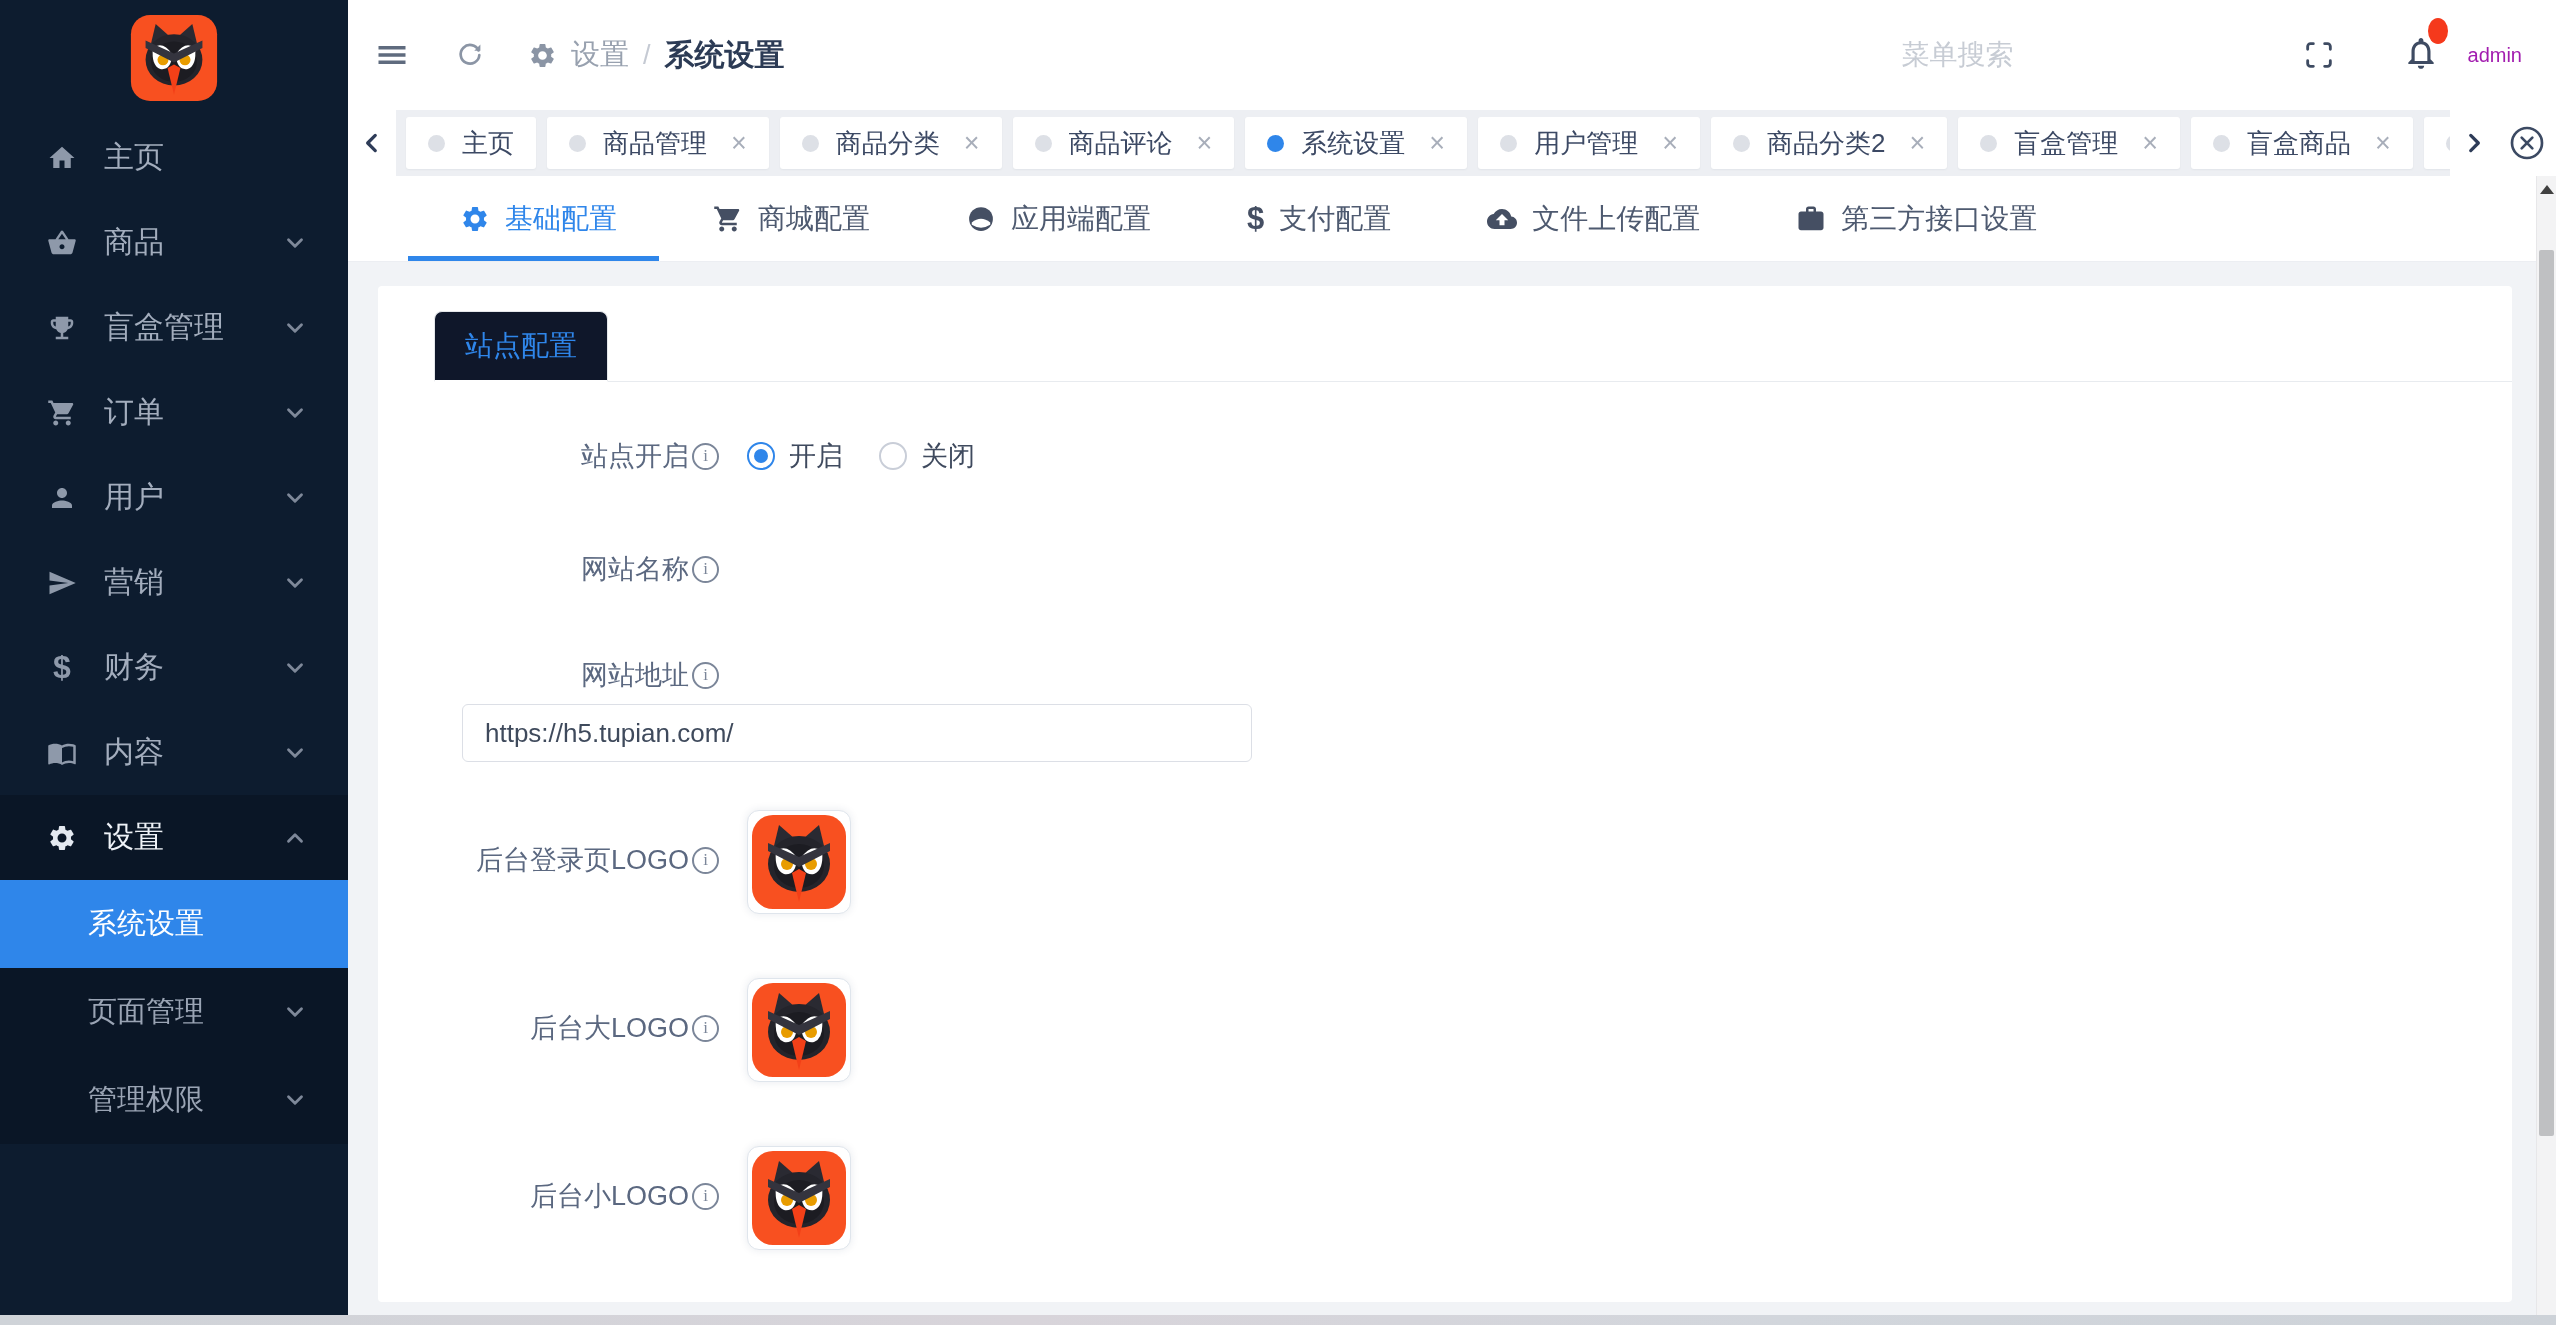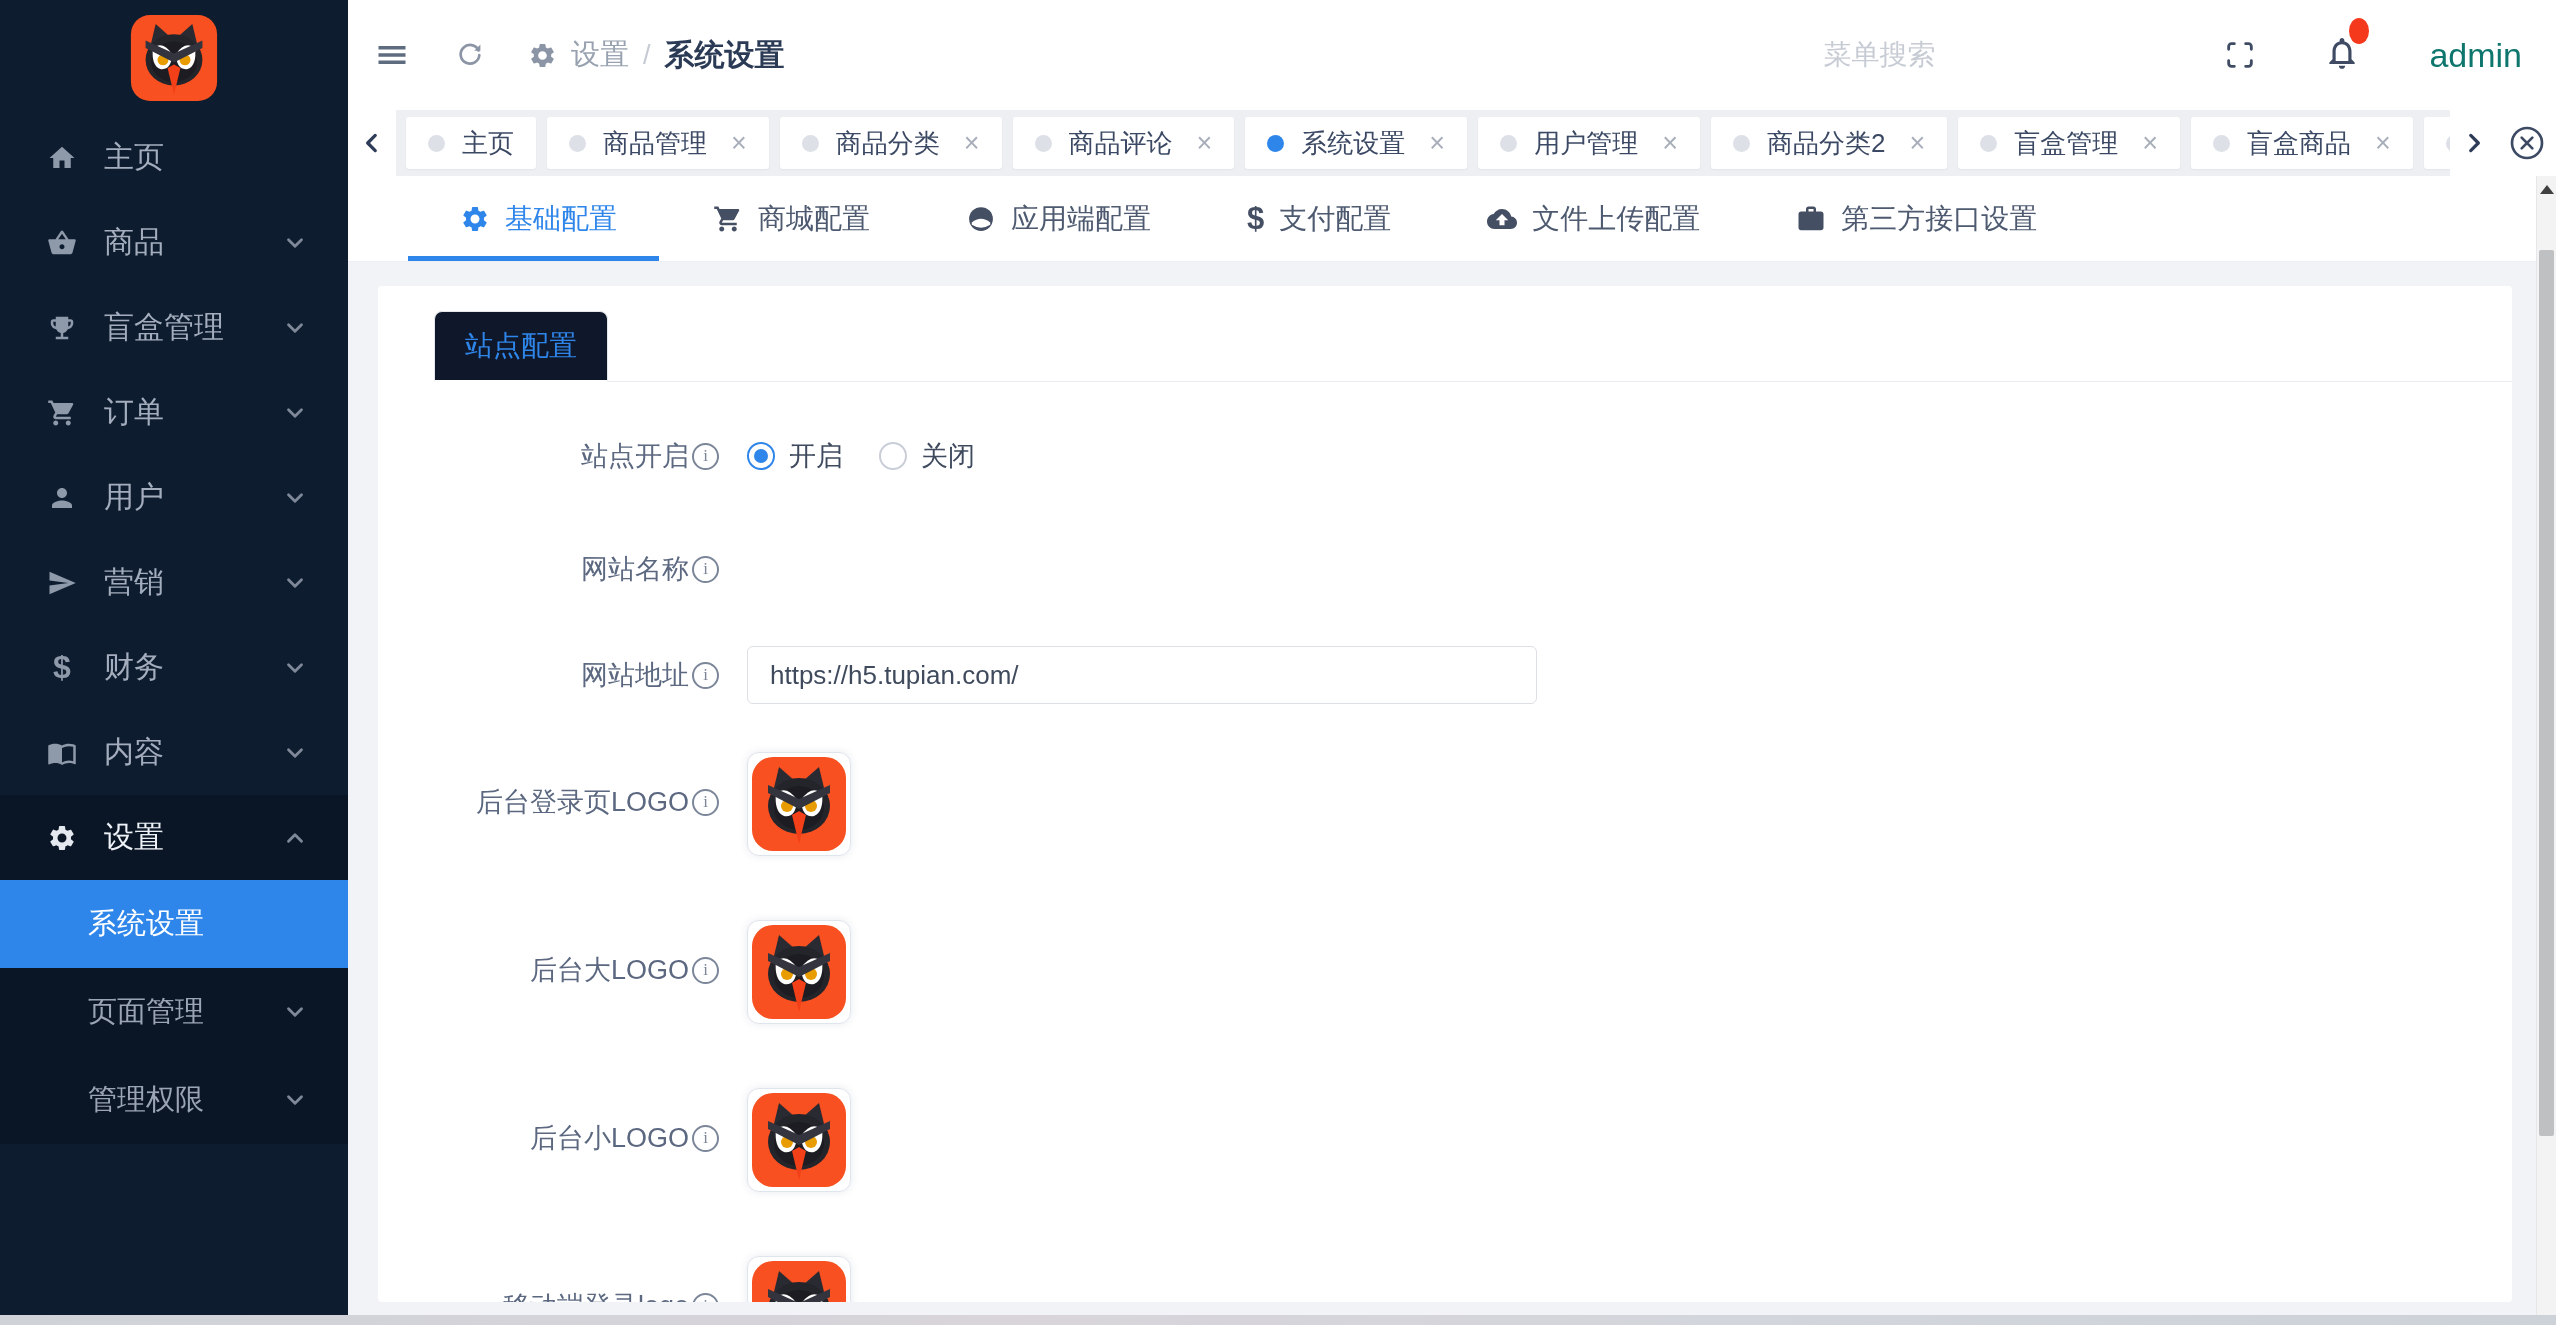--- a/index.html
+++ b/index.html
@@ -58,21 +58,21 @@
   .tb-right{ margin-left:auto; display:flex; align-items:center; }
   .menu-search{ border:none; outline:none; width:360px; font-size:28px;
     color:#0c4a6e; background:transparent; }
   .menu-search::placeholder{ color:#c7ccd4; }
   .fs-icon{ color:#3e4b62; margin-left:40px; }
   .fs-icon svg{ width:34px; height:34px; }
   .bell-wrap{ position:relative; margin-left:66px; color:#3e4b62; }
   .bell-wrap svg{ width:38px; height:38px; }
   .bell-dot{ position:absolute; top:-16px; right:-8px; width:20px; height:26px;
     border-radius:50%; background:#f5391c; }
-  .username{ margin-left:68px; font-size:34px; color:#0f766e; cursor:pointer; }
+  .username{ margin-left:28px; font-size:20px; color:#a21caf; cursor:pointer; }
 
   
   .chipbar{ height:66px; background:#edeff3; display:flex; align-items:stretch; flex:0 0 auto; }
   .nav-btn{ width:48px; background:#fff; display:flex; align-items:center; justify-content:center;
     color:#2e3c58; cursor:pointer; flex:0 0 auto; }
   .nav-btn svg{ width:26px; height:26px; }
   .chips{ flex:1 1 auto; display:flex; gap:11px; padding:7px 10px; overflow:hidden; }
   .chip{ display:flex; align-items:center; background:#fff; border-radius:3px;
     padding:0 22px; font-size:26px; color:#3c4964; flex:0 0 auto; cursor:pointer;
     box-shadow:0 1px 2px rgba(20,30,60,.05); }
@@ -118,21 +118,21 @@
   .row-switch{ height:44px; margin-bottom:62px; }
   .row-switch .flabel, .row-switch .fctrl{ height:44px; align-items:center; display:flex; }
   .radio{ display:flex; align-items:center; margin-right:36px; cursor:pointer; }
   .radio .rdot{ width:28px; height:28px; border-radius:50%; border:2px solid #c9ced8;
     background:#fff; margin-right:14px; position:relative; }
   .radio.checked .rdot{ border-color:var(--accent); }
   .radio.checked .rdot::after{ content:''; position:absolute; inset:5px;
     border-radius:50%; background:var(--accent); }
   .radio .rlabel{ font-size:27px; color:#3f4a5e; }
 
-  .row-input{ margin-bottom:48px; }
+  .row-input{ margin-bottom:48px;flex-direction:column; }
   .text-input{ width:790px; height:58px; border:1px solid #dcdfe6; border-radius:6px;
     padding:0 22px; font-size:26px; color:#3f4a5c; outline:none;
     font-family:"Liberation Sans","DejaVu Sans",sans-serif; }
   .row-input .flabel{ height:58px; }
 
   .row-logo{ margin-bottom:64px; }
   .row-logo .flabel{ height:100px; align-items:center; }
   .logo-box{ width:104px; height:104px; border:1px solid #dfe5ec; border-radius:12px;
     background:#fff; box-shadow:0 0 8px rgba(30,50,90,.10); padding:3px; cursor:pointer; }
   .logo-box svg{ width:100%; height:100%; }

